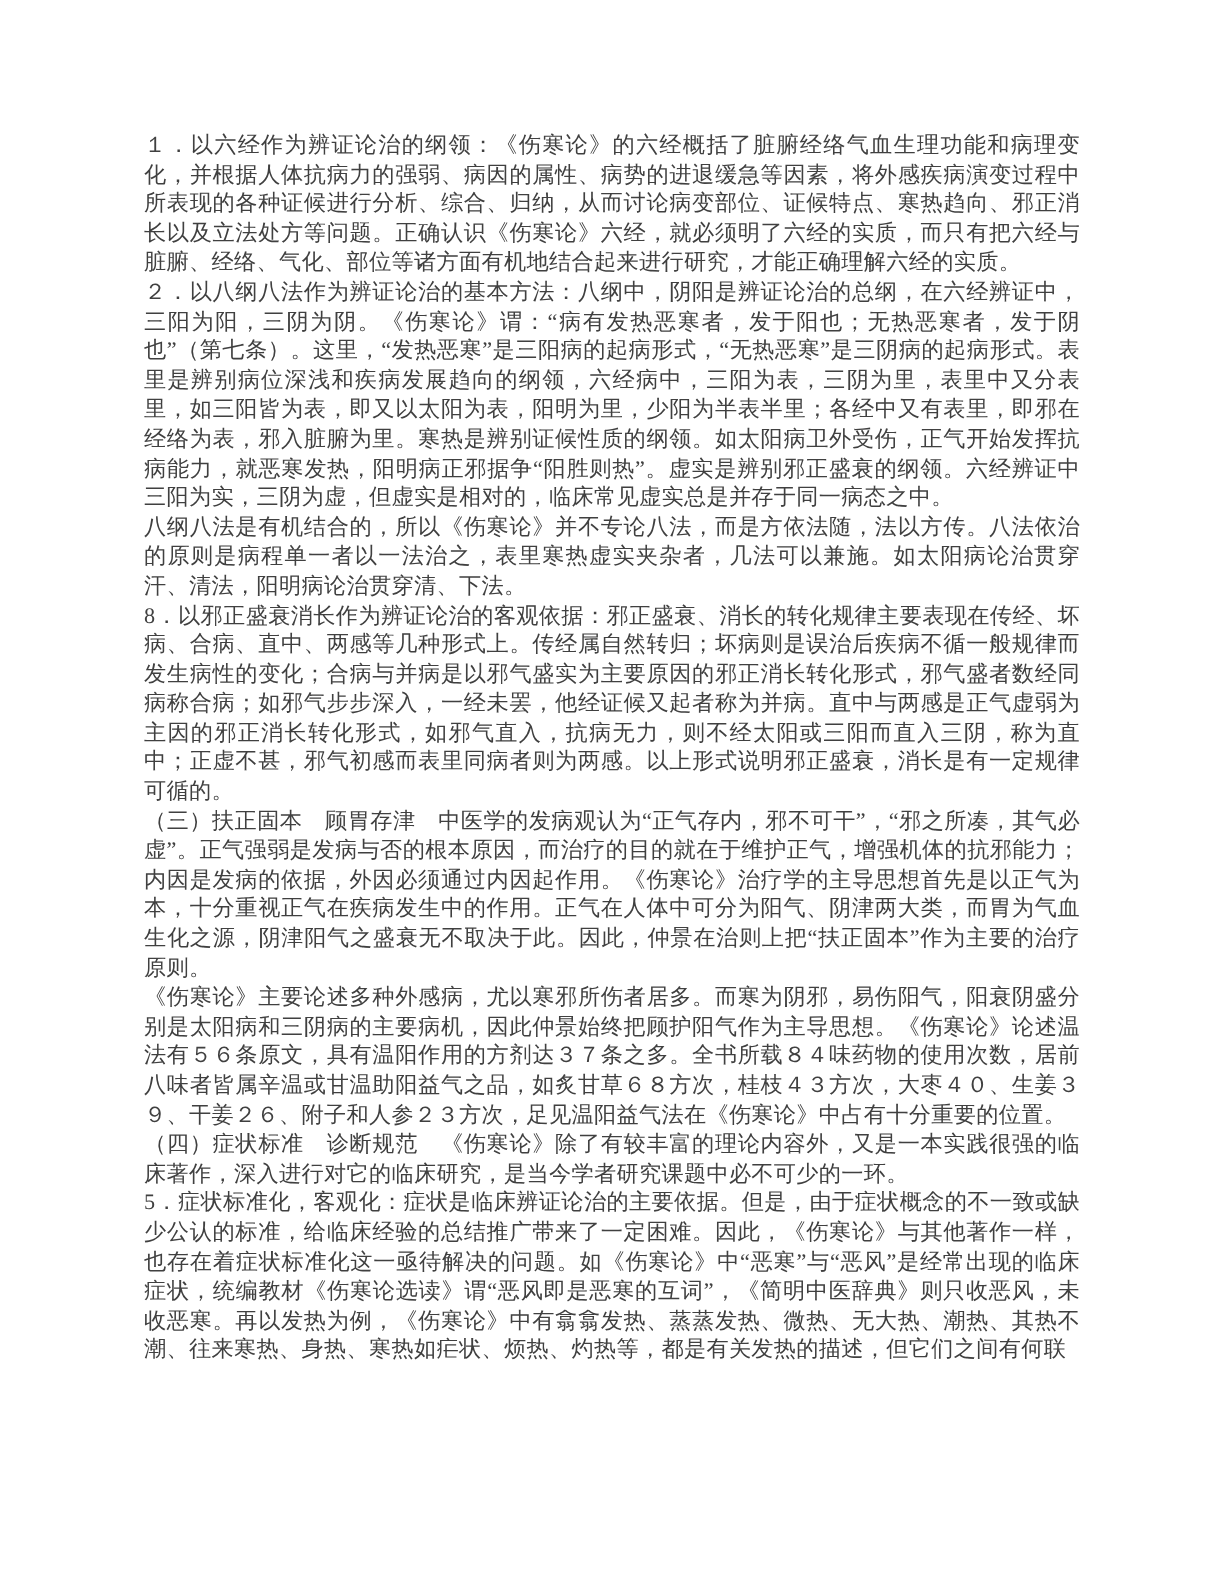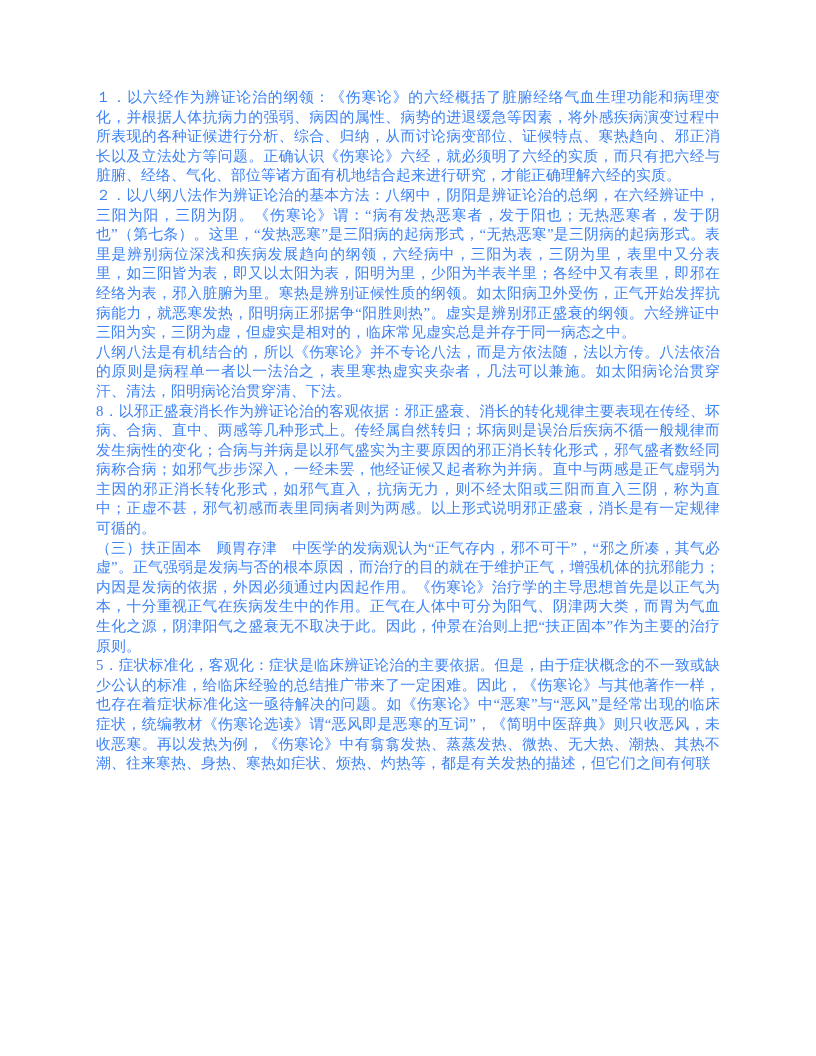--- a/index.html
+++ b/index.html
@@ -22,31 +22,33 @@
   }
   .doc {
     width: 624px;
   }
   .doc p {
     margin: 0;
     padding: 0;
     font-family: "Liberation Serif", "DejaVu Serif", serif;
     font-size: 14.8px;
     line-height: 19.6px;
-    color: #3b82f6;
+    color: #404040;
     text-align: justify;
     word-break: break-all;
     letter-spacing: 0.2px;
   }
 </style>
 </head>
 <body>
 
 <div class="page">
   <div class="doc">
     <p>１．以六经作为辨证论治的纲领：《伤寒论》的六经概括了脏腑经络气血生理功能和病理变化，并根据人体抗病力的强弱、病因的属性、病势的进退缓急等因素，将外感疾病演变过程中所表现的各种证候进行分析、综合、归纳，从而讨论病变部位、证候特点、寒热趋向、邪正消长以及立法处方等问题。正确认识《伤寒论》六经，就必须明了六经的实质，而只有把六经与脏腑、经络、气化、部位等诸方面有机地结合起来进行研究，才能正确理解六经的实质。</p>
     <p>２．以八纲八法作为辨证论治的基本方法：八纲中，阴阳是辨证论治的总纲，在六经辨证中，三阳为阳，三阴为阴。《伤寒论》谓：“病有发热恶寒者，发于阳也；无热恶寒者，发于阴也”（第七条）。这里，“发热恶寒”是三阳病的起病形式，“无热恶寒”是三阴病的起病形式。表里是辨别病位深浅和疾病发展趋向的纲领，六经病中，三阳为表，三阴为里，表里中又分表里，如三阳皆为表，即又以太阳为表，阳明为里，少阳为半表半里；各经中又有表里，即邪在经络为表，邪入脏腑为里。寒热是辨别证候性质的纲领。如太阳病卫外受伤，正气开始发挥抗病能力，就恶寒发热，阳明病正邪据争“阳胜则热”。虚实是辨别邪正盛衰的纲领。六经辨证中三阳为实，三阴为虚，但虚实是相对的，临床常见虚实总是并存于同一病态之中。</p>
     <p>八纲八法是有机结合的，所以《伤寒论》并不专论八法，而是方依法随，法以方传。八法依治的原则是病程单一者以一法治之，表里寒热虚实夹杂者，几法可以兼施。如太阳病论治贯穿汗、清法，阳明病论治贯穿清、下法。</p>
     <p>8．以邪正盛衰消长作为辨证论治的客观依据：邪正盛衰、消长的转化规律主要表现在传经、坏病、合病、直中、两感等几种形式上。传经属自然转归；坏病则是误治后疾病不循一般规律而发生病性的变化；合病与并病是以邪气盛实为主要原因的邪正消长转化形式，邪气盛者数经同病称合病；如邪气步步深入，一经未罢，他经证候又起者称为并病。直中与两感是正气虚弱为主因的邪正消长转化形式，如邪气直入，抗病无力，则不经太阳或三阳而直入三阴，称为直中；正虚不甚，邪气初感而表里同病者则为两感。以上形式说明邪正盛衰，消长是有一定规律可循的。</p>
     <p>（三）扶正固本　顾胃存津　中医学的发病观认为“正气存内，邪不可干”，“邪之所凑，其气必虚”。正气强弱是发病与否的根本原因，而治疗的目的就在于维护正气，增强机体的抗邪能力；内因是发病的依据，外因必须通过内因起作用。《伤寒论》治疗学的主导思想首先是以正气为本，十分重视正气在疾病发生中的作用。正气在人体中可分为阳气、阴津两大类，而胃为气血生化之源，阴津阳气之盛衰无不取决于此。因此，仲景在治则上把“扶正固本”作为主要的治疗原则。</p>
+    <p>《伤寒论》主要论述多种外感病，尤以寒邪所伤者居多。而寒为阴邪，易伤阳气，阳衰阴盛分别是太阳病和三阴病的主要病机，因此仲景始终把顾护阳气作为主导思想。《伤寒论》论述温法有５６条原文，具有温阳作用的方剂达３７条之多。全书所载８４味药物的使用次数，居前八味者皆属辛温或甘温助阳益气之品，如炙甘草６８方次，桂枝４３方次，大枣４０、生姜３９、干姜２６、附子和人参２３方次，足见温阳益气法在《伤寒论》中占有十分重要的位置。</p>
+    <p>（四）症状标准　诊断规范　《伤寒论》除了有较丰富的理论内容外，又是一本实践很强的临床著作，深入进行对它的临床研究，是当今学者研究课题中必不可少的一环。</p>
     <p>5．症状标准化，客观化：症状是临床辨证论治的主要依据。但是，由于症状概念的不一致或缺少公认的标准，给临床经验的总结推广带来了一定困难。因此，《伤寒论》与其他著作一样，也存在着症状标准化这一亟待解决的问题。如《伤寒论》中“恶寒”与“恶风”是经常出现的临床症状，统编教材《伤寒论选读》谓“恶风即是恶寒的互词”，《简明中医辞典》则只收恶风，未收恶寒。再以发热为例，《伤寒论》中有翕翕发热、蒸蒸发热、微热、无大热、潮热、其热不潮、往来寒热、身热、寒热如疟状、烦热、灼热等，都是有关发热的描述，但它们之间有何联</p>
   </div>
 </div>
 
 </body></html>

